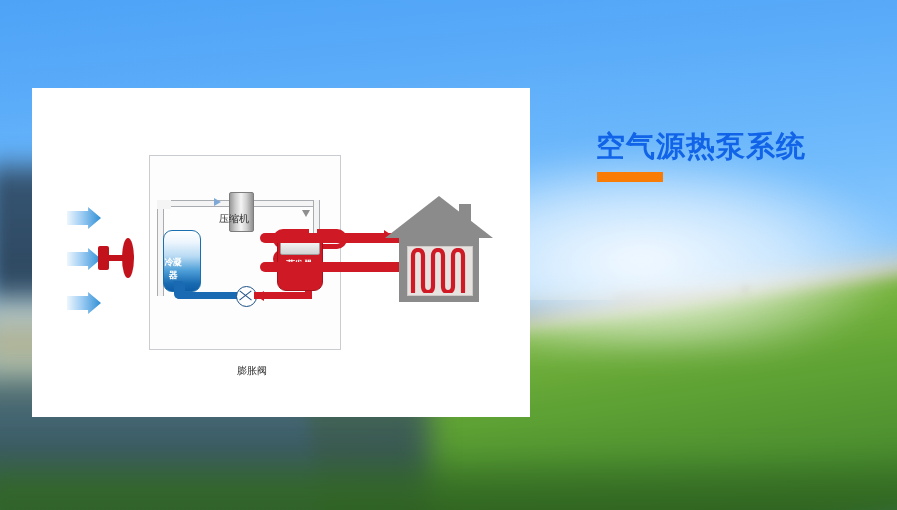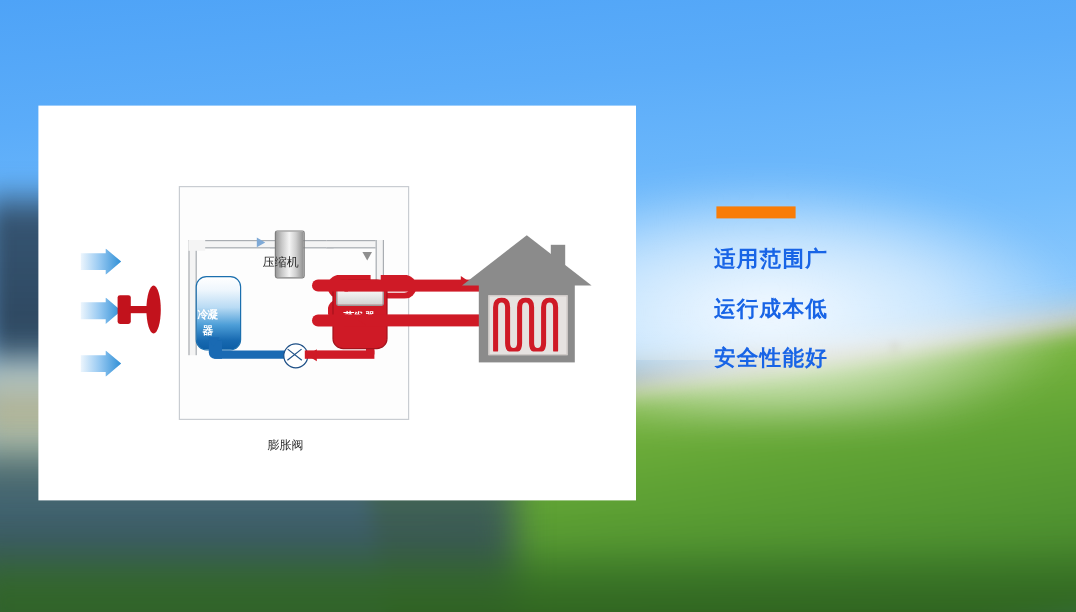--- a/index.html
+++ b/index.html
@@ -247,21 +247,21 @@
 
     <div class="condenser" style="left:131px;top:142px;"></div>
     <div class="condenser-lbl" style="left:131px;top:168px;">冷凝器</div>
 
     <div class="bpipe" style="left:144px;top:196px;width:7px;height:14px;border-radius:0 0 0 3px;"></div>
     <div class="bpipe" style="left:144px;top:204px;width:66px;height:7px;border-radius:0 0 0 4px;"></div>
     <div style="position:absolute;left:142px;top:196px;width:11px;height:15px;background:#1a6ab3;border-radius:0 0 0 5px;"></div>
     <div style="position:absolute;left:141px;top:193px;width:0;height:0;border-top:8px solid #1a6ab3;border-left:5px solid transparent;border-right:5px solid transparent;"></div>
 
     <div class="valve" style="left:204px;top:198px;"></div>
-    <div class="lbl lbl-valve" style="left:191px;top:236px;">膨胀阀</div>
+    <div class="lbl lbl-valve" style="left:205px;top:236px;">膨胀阀</div>
 
     <div class="rpipe" style="left:222px;top:204px;width:58px;height:7px;"></div>
     <div style="position:absolute;left:224px;top:203px;width:0;height:0;border-right:8px solid #cf1a26;border-top:5px solid transparent;border-bottom:5px solid transparent;"></div>
     <div class="rpipe" style="left:273px;top:160px;width:7px;height:50px;border-radius:0 0 4px 4px;"></div>
 
     <div class="coil" style="left:241px;top:141px;width:36px;height:20px;border-right:none;border-radius:12px 0 0 12px;"></div>
     <div class="coil" style="left:241px;top:161px;width:36px;height:20px;border-right:none;border-radius:12px 0 0 12px;"></div>
     <div class="coil" style="left:285px;top:141px;width:30px;height:20px;border-left:none;border-radius:0 12px 12px 0;"></div>
     <div class="evaporator" style="left:245px;top:145px;"></div>
     <div class="evap-bar" style="left:248px;top:152px;"></div>
@@ -281,21 +281,17 @@
       <div class="chimney"></div>
       <div class="body"></div>
       <div class="room"></div>
       <svg class="floorcoil" viewBox="0 0 60 45">
         <path d="M4 44 L4 8 Q4 2 9 2 Q14 2 14 8 L14 38 Q14 44 19 44 Q24 44 24 38 L24 8 Q24 2 29 2 Q34 2 34 8 L34 38 Q34 44 39 44 Q44 44 44 38 L44 8 Q44 2 49 2 Q54 2 54 8 L54 44" fill="none" stroke="#cf1a26" stroke-width="4.2" stroke-linecap="round"></path>
       </svg>
     </div>
 
   </div>
 
+  <div class="title">空气源热泵系统</div>
   <div class="rule"></div>
 
-  <div class="bullets">
-    <div class="bullet">适用范围广</div>
-    <div class="bullet">运行成本低</div>
-    <div class="bullet">安全性能好</div>
-  </div>
 
 </div>
 
 </body></html>

